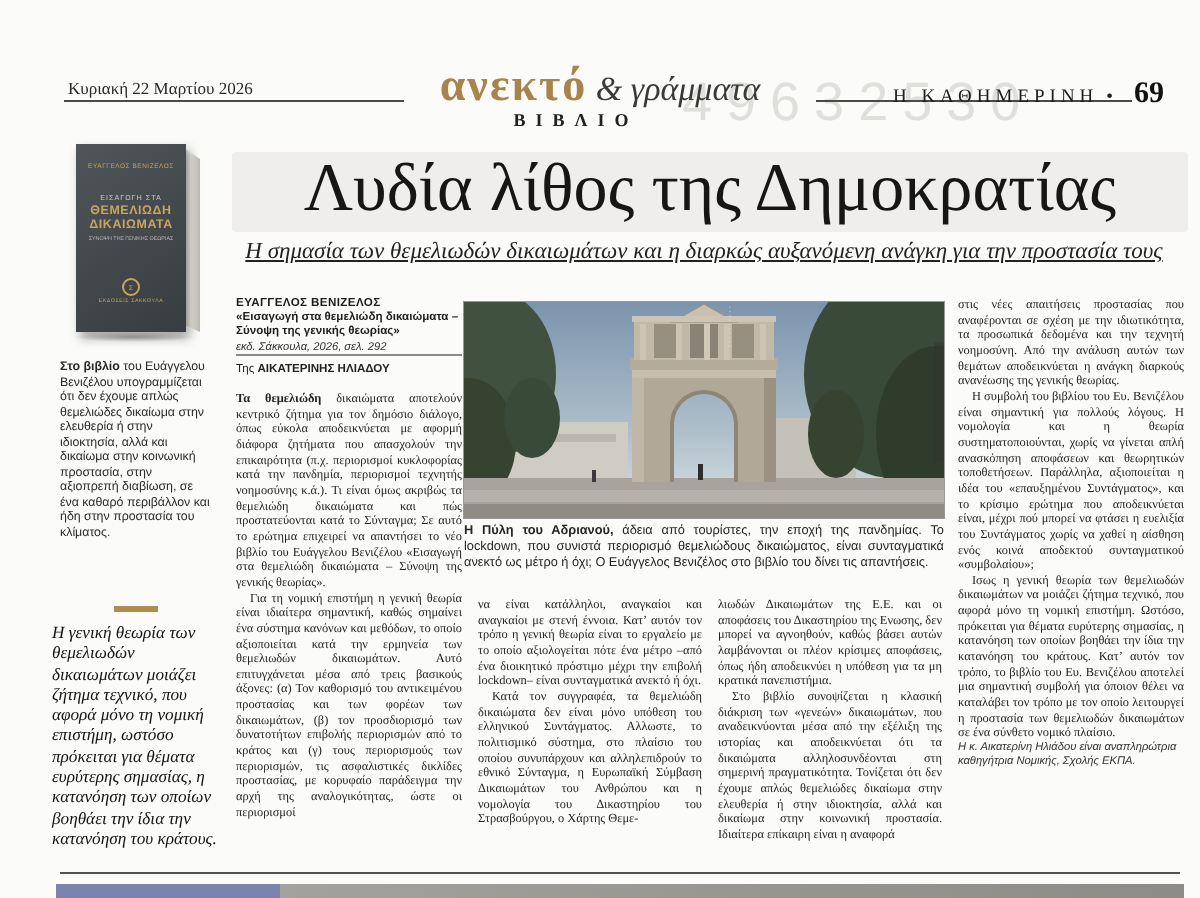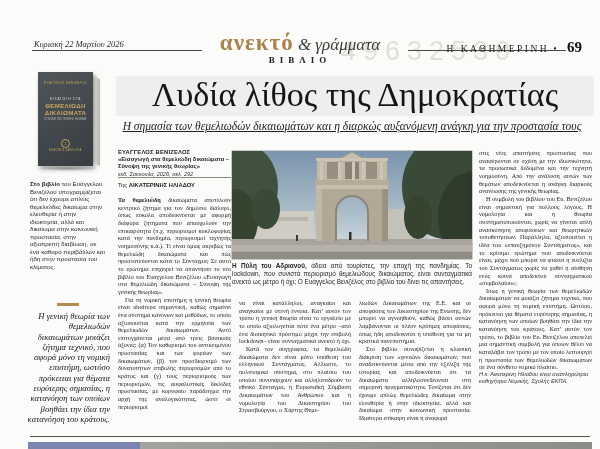--- a/index.html
+++ b/index.html
@@ -1,25 +1,25 @@
 <!DOCTYPE html>
 <html lang="el"><head>
 <meta charset="utf-8">
 <style>
   html,body{margin:0;padding:0;background:#e9e9e7;}
   #page{position:relative;width:600px;height:449px;background:#fbfbf9;overflow:hidden;
         font-family:"Liberation Serif",serif;color:#1c1c1c;}
   .abs{position:absolute;}
   
-  .date{left:34px;top:39px;font-style:italic;font-size:8.5px;color:#2a2a2a;}
+  .date{left:34px;top:39px;font-size:8.5px;color:#2a2a2a;}
   .hrule{height:1px;background:#4a4a48;}
   .masthead{left:195px;top:30px;width:210px;text-align:center;white-space:nowrap;}
   .mh-main{font-family:"Liberation Serif",serif;font-weight:bold;font-size:23px;color:#a8834b;letter-spacing:1px;}
   .mh-sec{font-style:italic;font-size:17px;color:#3a3a38;}
-  .section-label{left:200px;top:55px;width:200px;text-align:center;font-size:9px;letter-spacing:5px;color:#222;font-weight:bold;}
+  .section-label{left:188px;top:55px;width:200px;text-align:center;font-size:9px;letter-spacing:5px;color:#222;font-weight:bold;}
   .brand{right:18px;top:38px;text-align:right;white-space:nowrap;}
   .brand .kath{font-size:9.5px;letter-spacing:2.5px;color:#1d1d1d;}
   .brand .pn{font-size:15px;font-weight:bold;color:#111;margin-left:4px;}
   .watermark{left:300px;top:36px;font-size:27px;font-weight:normal;letter-spacing:7px;
              color:rgba(160,160,152,0.30);font-family:"Liberation Sans",sans-serif;margin-left:41px;}
   
   .head-bg{left:116px;top:76px;width:478px;height:40px;background:#efeeec;border-radius:2px;}
   .headline{left:116px;top:76px;width:478px;text-align:center;font-size:34px;color:#161616;
             font-family:"Liberation Serif",serif;}
   .subhead{left:110px;top:120px;width:484px;text-align:center;font-style:italic;font-size:11.5px;color:#222;text-decoration:underline;}
@@ -35,21 +35,21 @@
   .bc-title{margin-top:1px;font-size:6.2px;font-weight:bold;color:#c9a660;line-height:7px;letter-spacing:.3px;}
   .bc-sub{margin-top:2px;font-size:2.7px;color:#b9b9b3;}
   .bc-logo{margin-top:18px;width:7px;height:7px;border:0.7px solid #c9a660;border-radius:50%;
            display:flex;align-items:center;justify-content:center;font-size:3.5px;color:#c9a660;}
   .bc-pub{margin-top:1px;font-size:2.6px;color:#c9a660;letter-spacing:.3px;}
   .book-shadow{left:6px;top:98px;width:62px;height:5px;background:radial-gradient(ellipse at center,rgba(0,0,0,0.28),rgba(0,0,0,0) 70%);}
   .side-caption{left:30px;top:180px;width:76px;font-family:"Liberation Sans",sans-serif;
                 font-size:6.2px;line-height:7.5px;color:#2a2a2a;text-align:left;}
   .lead{font-weight:bold;}
   .gold-dash{left:57px;top:303px;width:22px;height:3px;background:#b08c4e;}
-  .pullquote{left:26px;top:311px;width:84px;text-align:right;font-style:italic;font-size:8.6px;
+  .pullquote{left:26px;top:311px;width:84px;text-align:left;font-style:italic;font-size:8.6px;
              line-height:10.3px;color:#141414;font-family:"Liberation Serif",serif;}
   
   .col{position:absolute;overflow:hidden;}
   .info{left:118px;top:149px;width:113px;font-family:"Liberation Sans",sans-serif;color:#1d1d1d;}
   .info .l1{font-size:5.8px;font-weight:bold;letter-spacing:.2px;}
   .info .l2{font-size:5.8px;font-weight:bold;line-height:7px;margin-top:1px;}
   .info .l3{font-size:5.6px;font-style:italic;margin-top:1px;color:#333;}
   .info-rule{left:118px;top:177px;width:113px;height:1px;background:#8a8a86;}
   .byline{left:118px;top:182px;width:113px;font-family:"Liberation Sans",sans-serif;font-size:5.8px;color:#222;}
   .byline b{font-weight:bold;}

